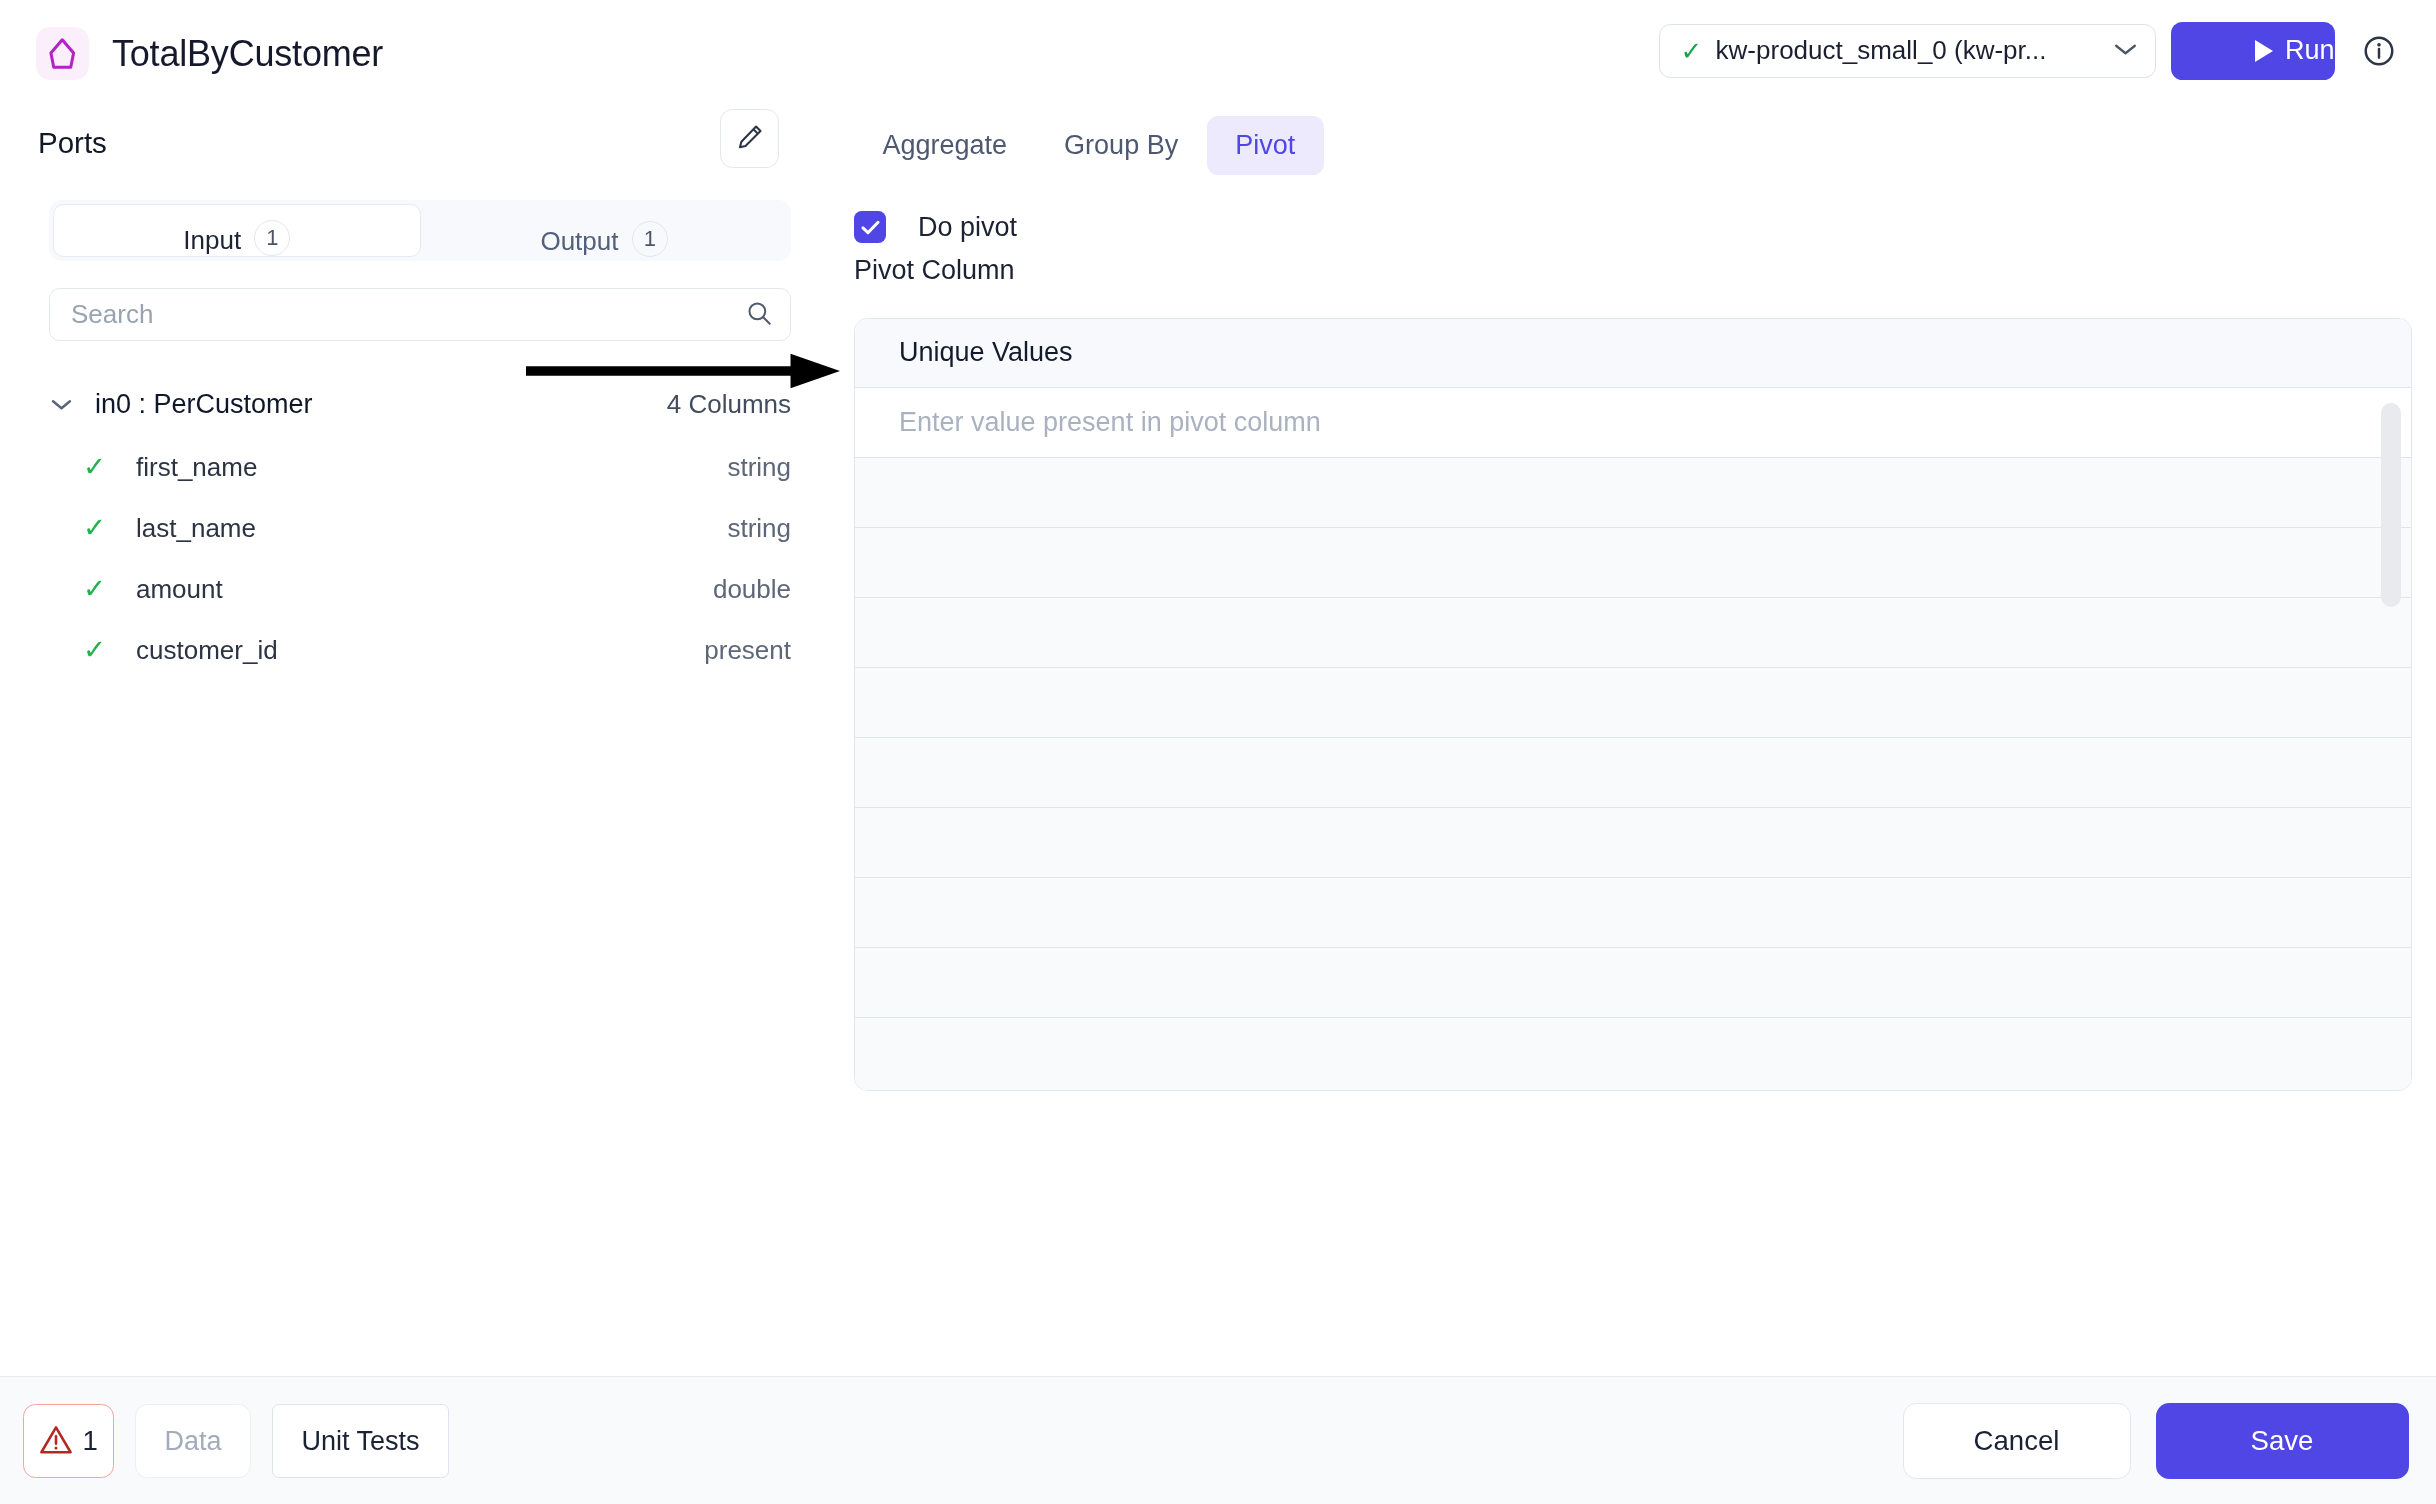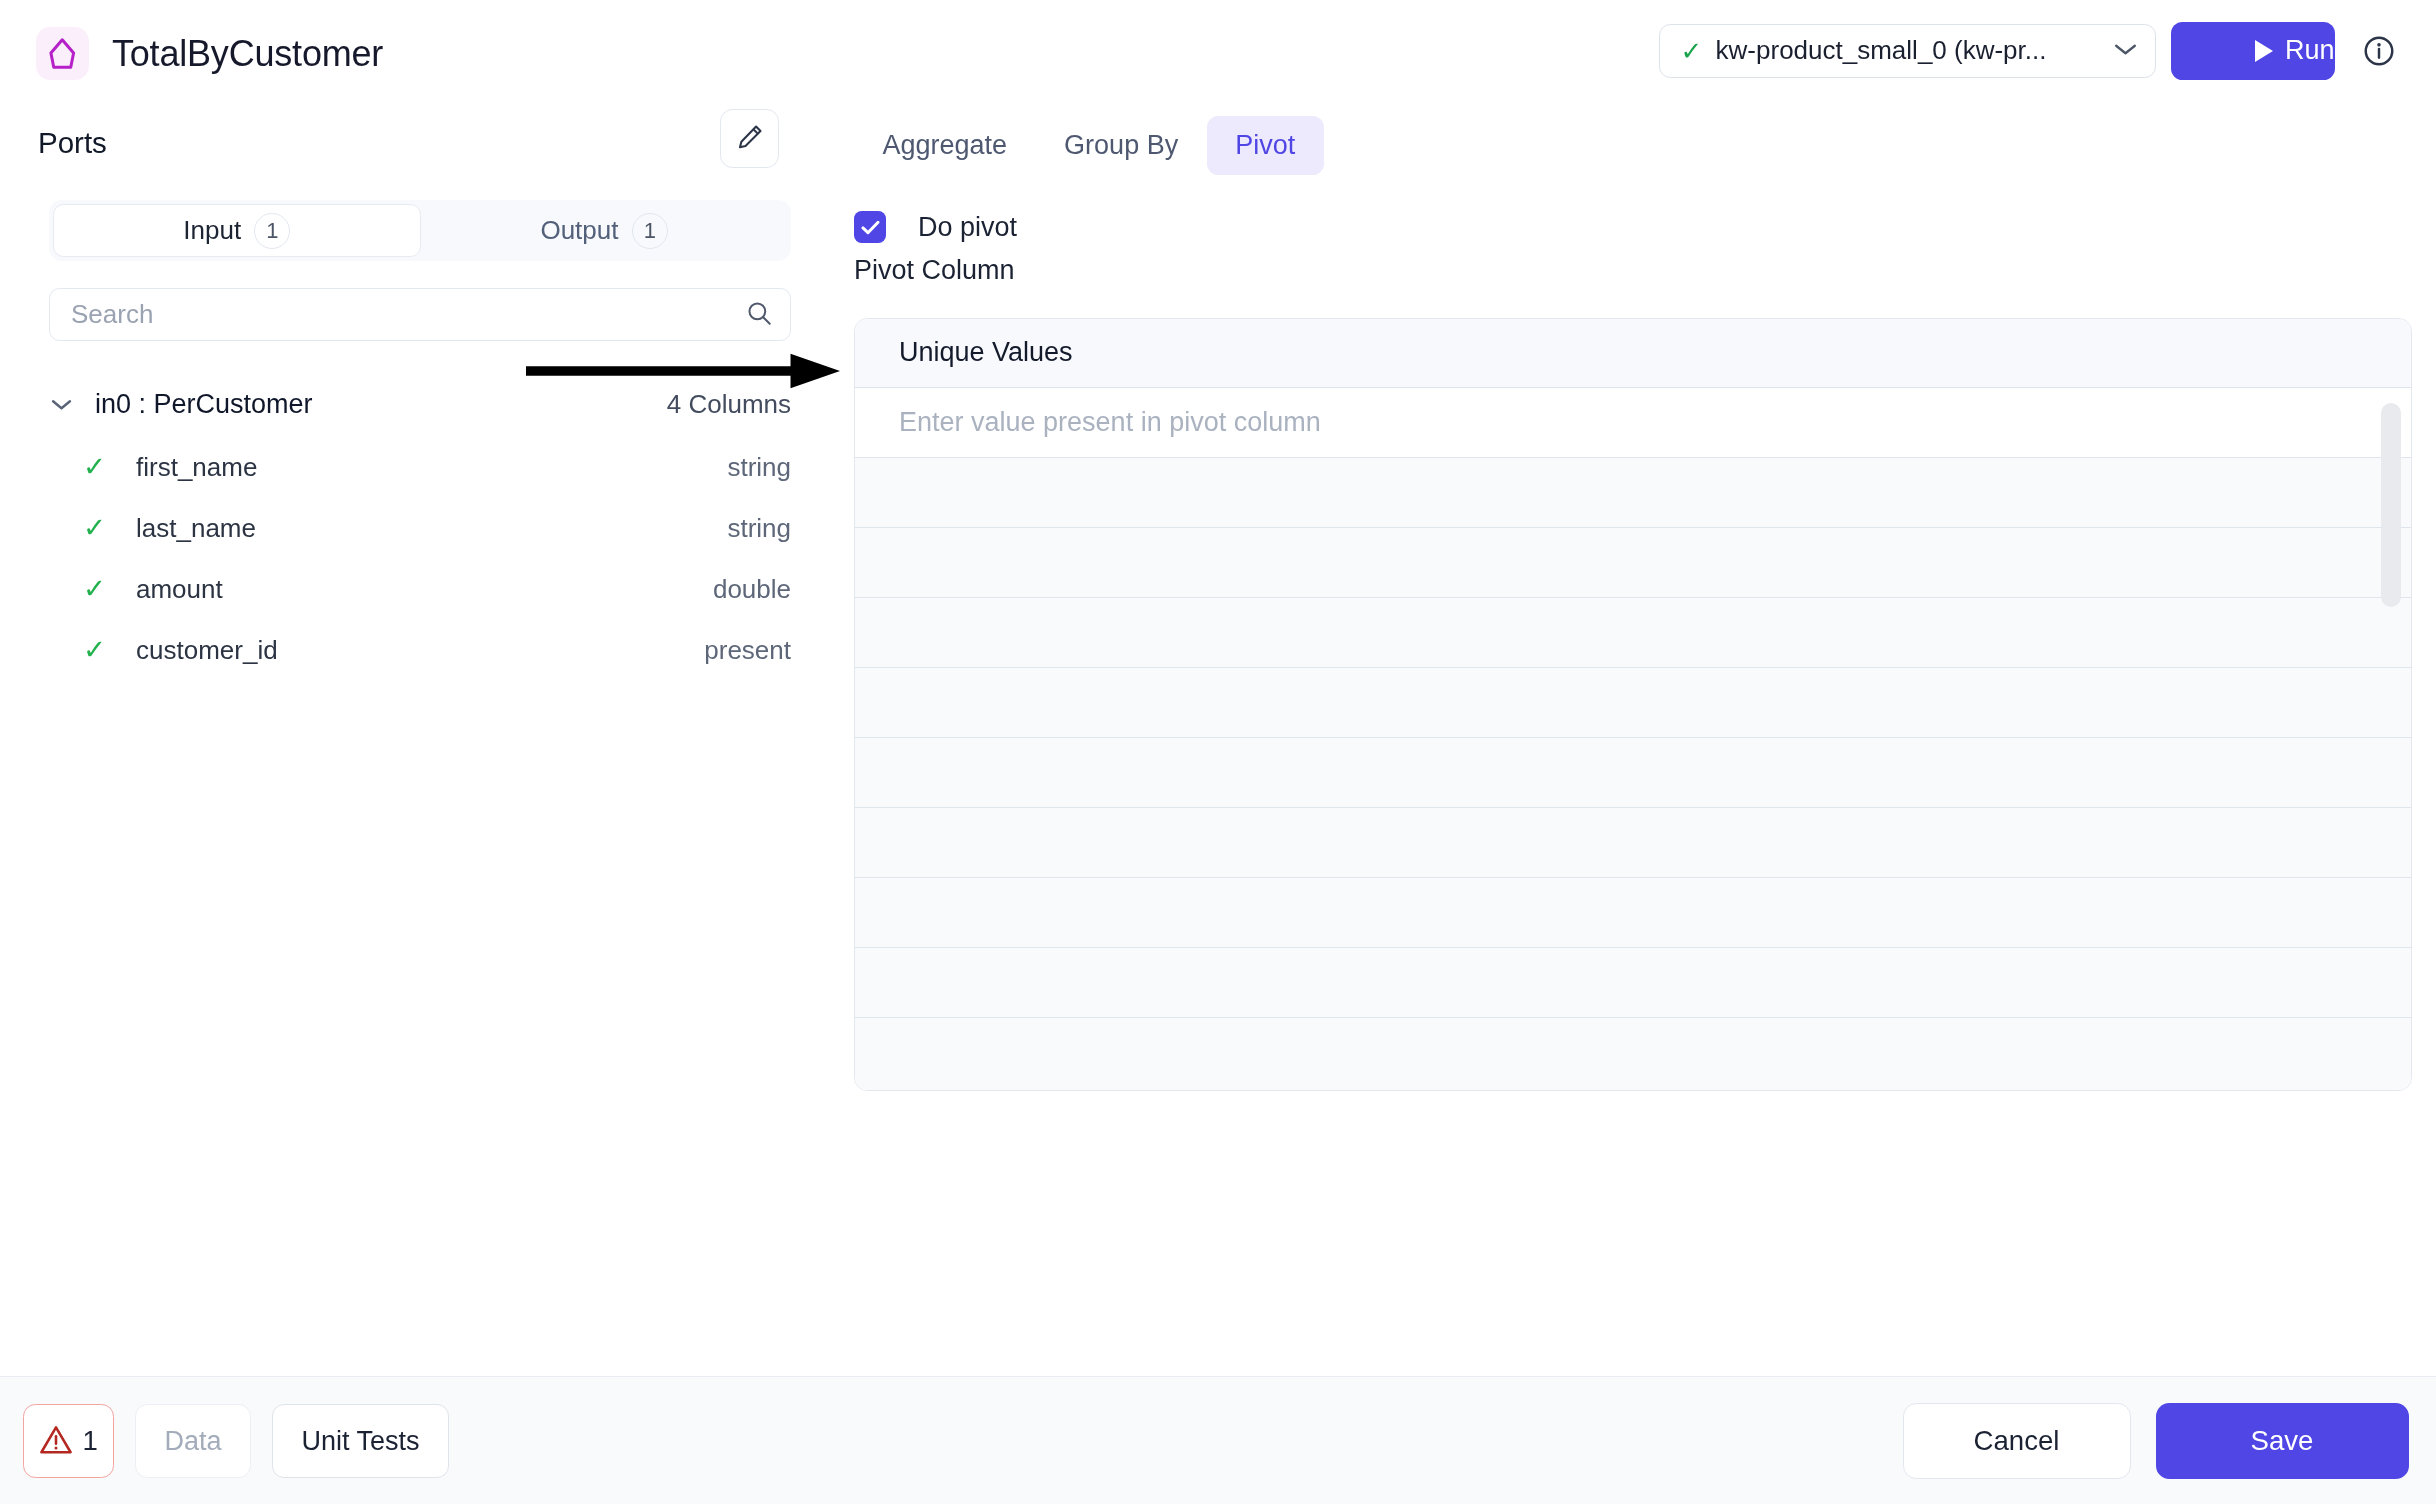--- a/index.html
+++ b/index.html
@@ -134,21 +134,21 @@
     height: 61px;
     background: #f7f9fc;
     border-radius: 12.4px;
     display: flex;
     padding: 3.8px;
   }
   .io-tab {
     flex: 1;
     border-radius: 10.5px;
     display: flex;
-    align-items: center;
+    align-items: flex-end;
     justify-content: center;
     gap: 13.3px;
     font-size: 26px;
     color: #53607a;
     cursor: pointer;
   }
   .io-tab.active {
     background: #ffffff;
     border: 1.4px solid #e6eaf1;
     color: #1d2433;
@@ -376,21 +376,21 @@
     background: #ffffff;
     font-size: 27px;
     color: #a3acba;
     font-family: "Liberation Sans", sans-serif;
     cursor: pointer;
   }
   .outline-btn {
     height: 74px;
     padding: 0 28.5px;
     border: 1.4px solid #dfe4ec;
-    border-radius: 12px;
+    border-radius: 7px;
     background: #ffffff;
     font-size: 27px;
     color: #1b2233;
     font-family: "Liberation Sans", sans-serif;
     cursor: pointer;
   }
   .footer-right {
     margin-left: auto;
     margin-right: 28.5px;
     display: flex;

